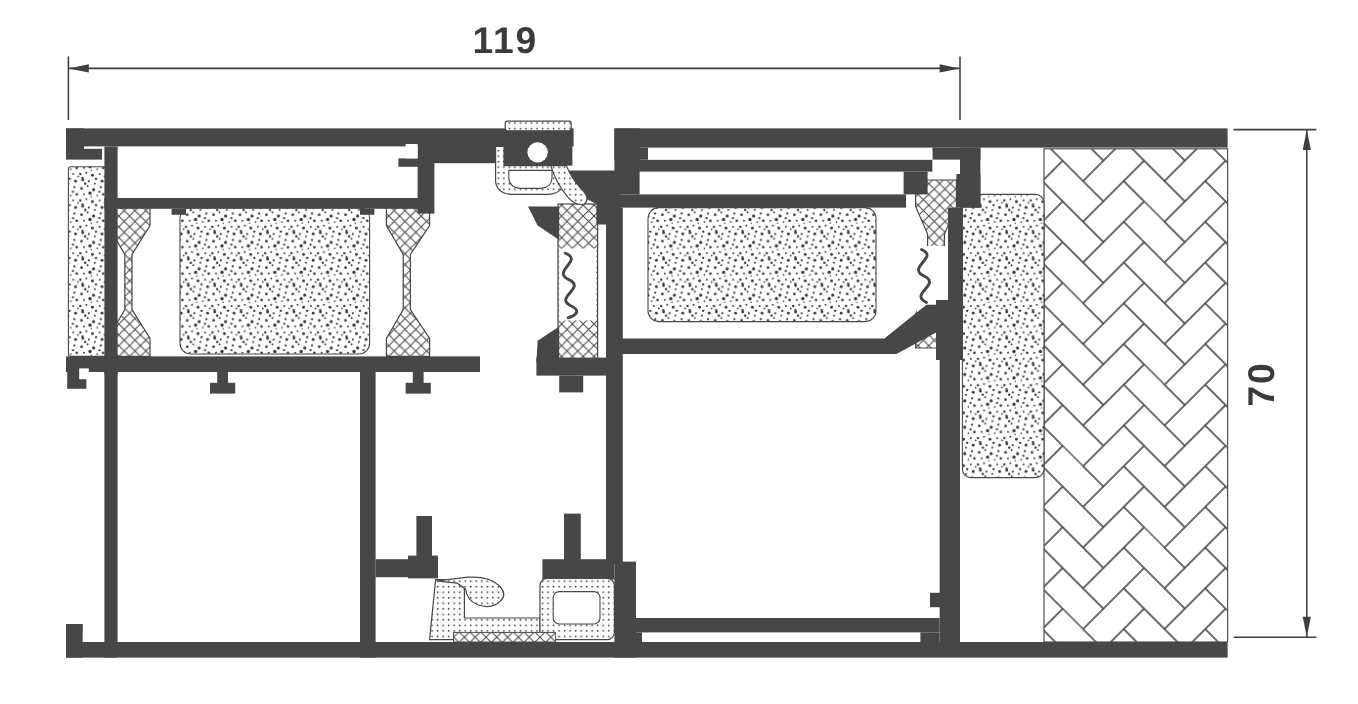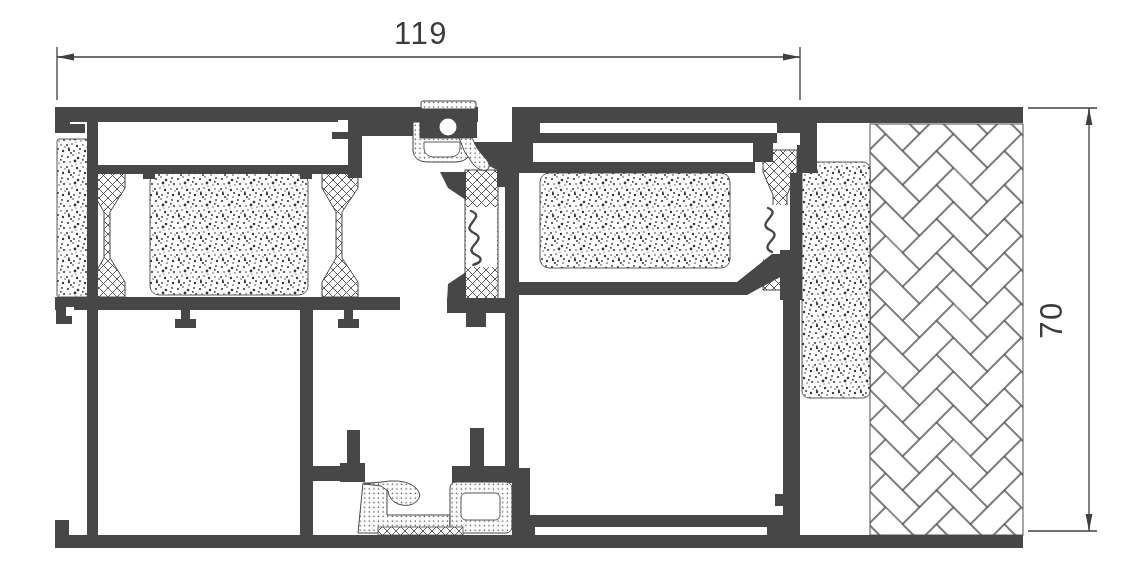--- a/index.html
+++ b/index.html
@@ -1,16 +1,16 @@
 <!DOCTYPE html>
 <html><head>
 <meta charset="utf-8">
 <style>
   html,body{margin:0;padding:0;background:#ffffff;}
-  .stage{width:1128px;height:587px;position:relative;background:#fff;overflow:hidden;}
+  .stage{width:1128px;height:587px;position:relative;background:#fff;overflow:hidden;font-weight:bold;}
   svg{display:block;}
   .dim-text{
     font-family:"Liberation Sans", "DejaVu Sans", sans-serif;
     font-size:31px;
     fill:#3b3b3b;
     letter-spacing:1.5px;
   }
   .alu{fill:#474747;stroke:none;}
   .dimline{stroke:#3f3f3f;stroke-width:1.3;fill:none;}
   .arrow{fill:#3f3f3f;stroke:none;}

